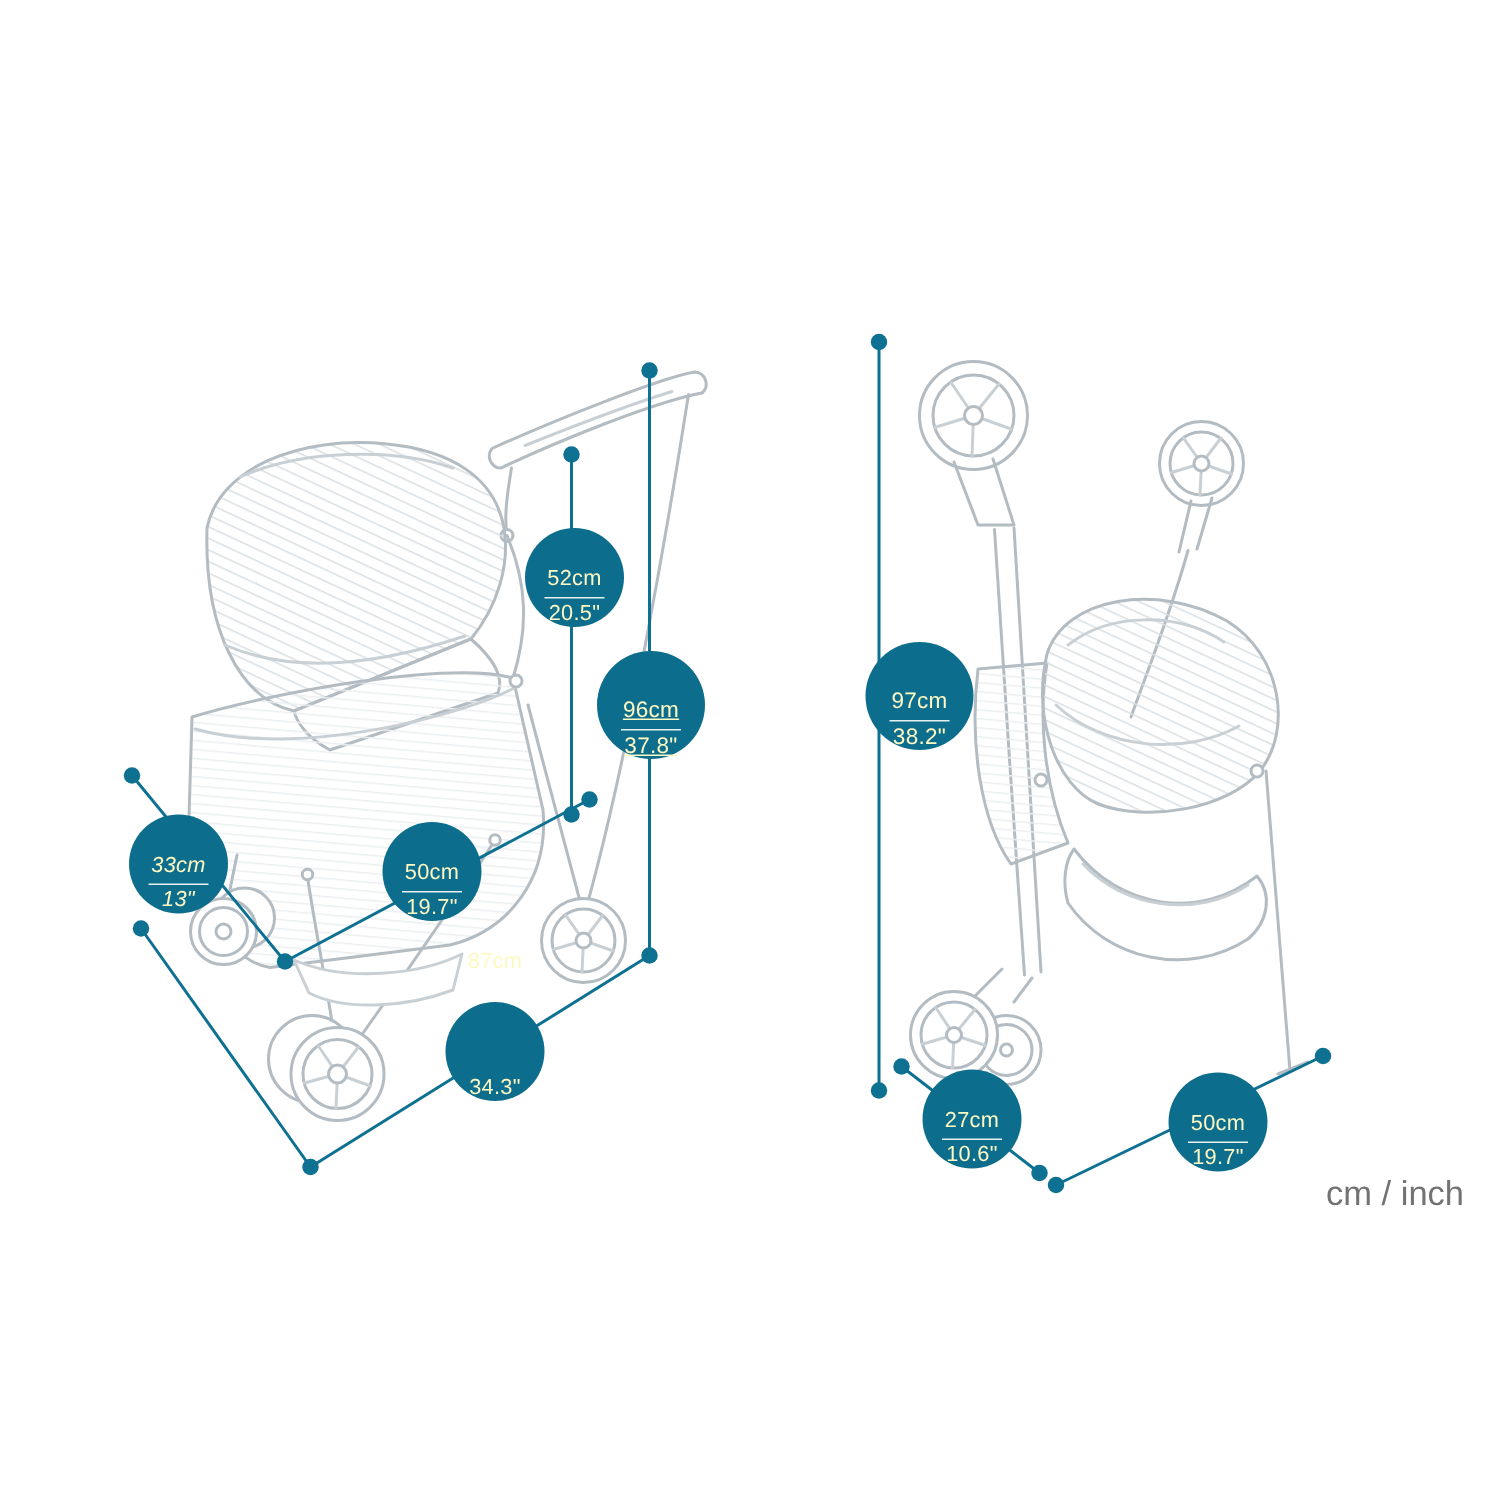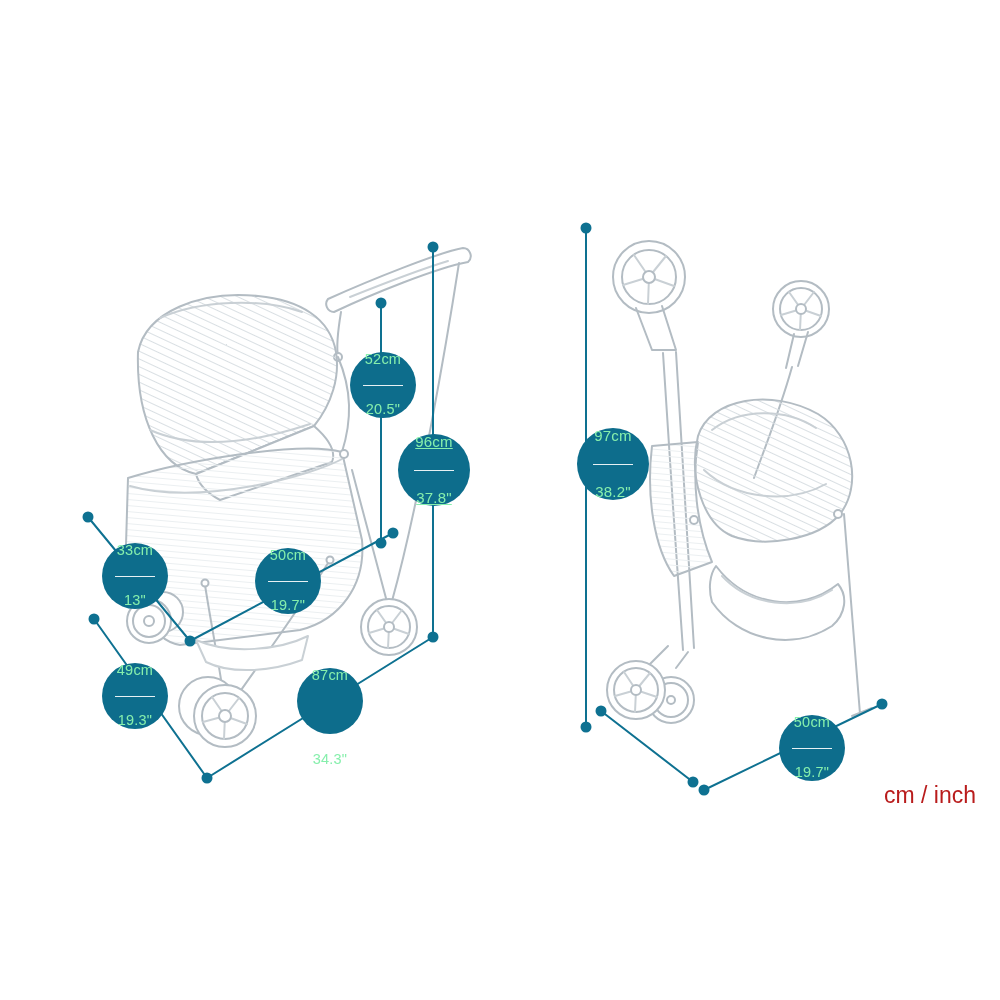--- a/index.html
+++ b/index.html
@@ -1,25 +1,25 @@
 <!DOCTYPE html>
 <html><head>
 <meta charset="utf-8">
 <style>
   html,body{margin:0;padding:0;background:#ffffff;}
   .canvas{position:relative;width:1000px;height:1000px;background:#ffffff;
           font-family:"Liberation Sans",sans-serif;overflow:hidden;}
   .art{position:absolute;left:0;top:0;width:1000px;height:1000px;}
   .badge{position:absolute;width:66px;height:66px;border-radius:50%;
-         background:#0d6d8c;color:#86efac;display:flex;flex-direction:column;
-         align-items:center;justify-content:space-between;text-align:center;
+         background:#0d6d8c;color:#fef9c3;display:flex;flex-direction:column;
+         align-items:center;justify-content:flex-end;text-align:center;
          font-size:14.5px;line-height:1.1;letter-spacing:.2px;z-index:3;}
   .badge.lg{width:72px;height:72px;font-size:15px;}
   .badge .sep{width:40px;height:1px;background:rgba(255,255,255,.9);margin:3px 0;}
-  .unit{position:absolute;left:884px;top:782px;font-size:23px;color:#b91c1c;z-index:3;}
+  .unit{position:absolute;left:884px;top:782px;font-size:23px;color:#737373;z-index:3;}
 </style>
 </head>
 <body>
 
 <div class="canvas">
 
   <svg class="art" viewBox="0 0 1000 1000" xmlns="http://www.w3.org/2000/svg">
     <defs>
       <pattern id="hatch" width="7" height="7" patternUnits="userSpaceOnUse" patternTransform="rotate(115)">
         <line x1="0" y1="0" x2="0" y2="7" stroke="#d9dfe3" stroke-width="2"></line>
@@ -172,50 +172,50 @@
     <span class="sep"></span>
     <span>20.5"</span>
   </div>
 
   <div class="badge lg" style="left:398px;top:434px;text-decoration:underline;">
     <span>96cm</span>
     <span class="sep"></span>
     <span>37.8"</span>
   </div>
 
-  <div class="badge" style="left:102px;top:543px;">
+  <div class="badge" style="left:86px;top:543px;font-style:italic;">
     <span>33cm</span>
     <span class="sep"></span>
     <span>13"</span>
   </div>
 
   <div class="badge" style="left:255px;top:548px;">
     <span>50cm</span>
     <span class="sep"></span>
     <span>19.7"</span>
   </div>
 
-  <div class="badge" style="left:102px;top:663px;">
-    <span>49cm</span>
-    <span class="sep"></span>
-    <span>19.3"</span>
-  </div>
 
   <div class="badge" style="left:297px;top:668px;gap:31px;">
     <span>87cm</span>
     <span class="sep"></span>
     <span>34.3"</span>
   </div>
 
   <div class="badge lg" style="left:577px;top:428px;">
     <span>97cm</span>
     <span class="sep"></span>
     <span>38.2"</span>
   </div>
 
+  <div class="badge" style="left:615px;top:713px;">
+    <span>27cm</span>
+    <span class="sep"></span>
+    <span>10.6"</span>
+  </div>
 
   <div class="badge" style="left:779px;top:715px;">
     <span>50cm</span>
     <span class="sep"></span>
     <span>19.7"</span>
   </div>
 
   <div class="unit">cm / inch</div>
 
 </div>

